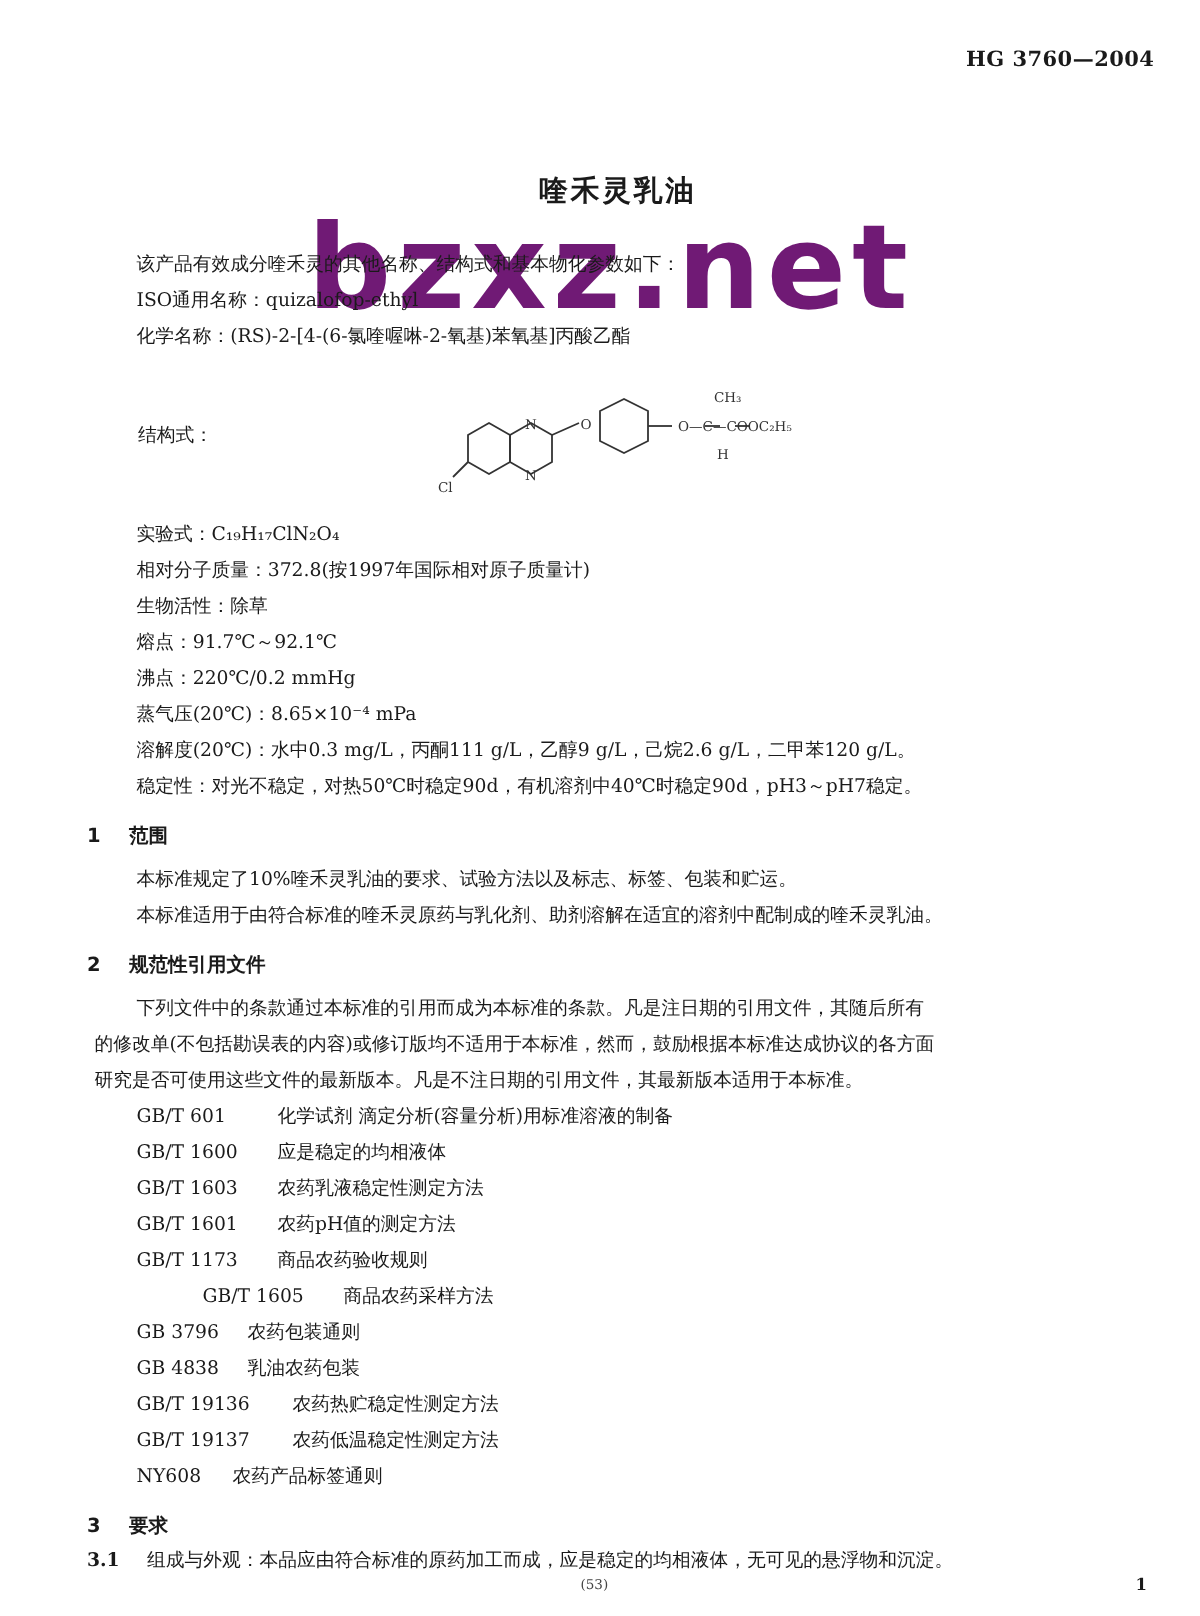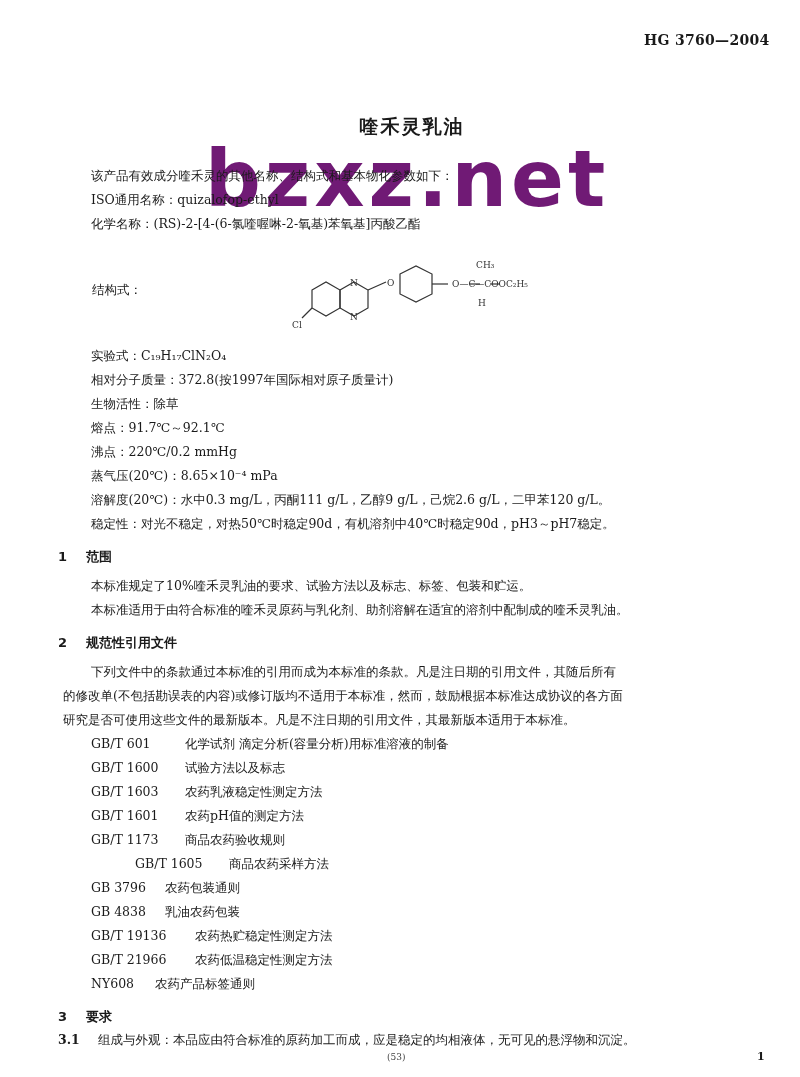--- a/index.html
+++ b/index.html
@@ -75,29 +75,29 @@
 <div class="abs line" style="left:91px; top:602px;">本标准适用于由符合标准的喹禾灵原药与乳化剂、助剂溶解在适宜的溶剂中配制成的喹禾灵乳油。</div>
 
 <div class="abs heading" style="left:58px; top:634px;">
   <span class="num">2</span><span>规范性引用文件</span>
 </div>
 <div class="abs line" style="left:91px; top:664px;">下列文件中的条款通过本标准的引用而成为本标准的条款。凡是注日期的引用文件，其随后所有</div>
 <div class="abs line" style="left:63px; top:688px;">的修改单(不包括勘误表的内容)或修订版均不适用于本标准，然而，鼓励根据本标准达成协议的各方面</div>
 <div class="abs line" style="left:63px; top:712px;">研究是否可使用这些文件的最新版本。凡是不注日期的引用文件，其最新版本适用于本标准。</div>
 
 <div class="abs line" style="left:91px; top:736px;"><span class="ref-code">GB/T 601</span> <span>化学试剂  滴定分析(容量分析)用标准溶液的制备</span></div>
-<div class="abs line" style="left:91px; top:760px;"><span class="ref-code">GB/T 1600</span> <span>试验方法以及标志</span></div>
+<div class="abs line" style="left:91px; top:760px;"><span class="ref-code">GB/T 1600</span> <span>应是稳定的均相液体</span></div>
 <div class="abs line" style="left:91px; top:784px;"><span class="ref-code">GB/T 1603</span> <span>农药乳液稳定性测定方法</span></div>
 <div class="abs line" style="left:91px; top:808px;"><span class="ref-code">GB/T 1601</span> <span>农药pH值的测定方法</span></div>
 <div class="abs line" style="left:91px; top:832px;"><span class="ref-code">GB/T 1173</span> <span>商品农药验收规则</span></div>
 <div class="abs line" style="left:91px; top:856px;margin-left:44px;"><span class="ref-code">GB/T 1605</span> <span>商品农药采样方法</span></div>
 <div class="abs line" style="left:91px; top:880px;"><span class="ref-code" style="min-width:70px">GB 3796</span> <span>农药包装通则</span></div>
 <div class="abs line" style="left:91px; top:904px;"><span class="ref-code" style="min-width:70px">GB 4838</span> <span>乳油农药包装</span></div>
 <div class="abs line" style="left:91px; top:928px;"><span class="ref-code" style="min-width:100px">GB/T 19136</span> <span>农药热贮稳定性测定方法</span></div>
-<div class="abs line" style="left:91px; top:952px;"><span class="ref-code" style="min-width:100px">GB/T 21966</span> <span>农药低温稳定性测定方法</span></div>
+<div class="abs line" style="left:91px; top:952px;"><span class="ref-code" style="min-width:100px">GB/T 19137</span> <span>农药低温稳定性测定方法</span></div>
 <div class="abs line" style="left:91px; top:976px;"><span class="ref-code" style="min-width:60px">NY608</span> <span>农药产品标签通则</span></div>
 
 <div class="abs heading" style="left:58px; top:1008px;">
   <span class="num">3</span><span>要求</span>
 </div>
 <div class="abs line" style="left:58px; top:1032px;">
   <span style="display:inline-block; width:40px; font-weight:bold;">3.1</span><span>组成与外观：本品应由符合标准的原药加工而成，应是稳定的均相液体，无可见的悬浮物和沉淀。</span>
 </div>
 
 <div class="abs page-center">(53)</div>

